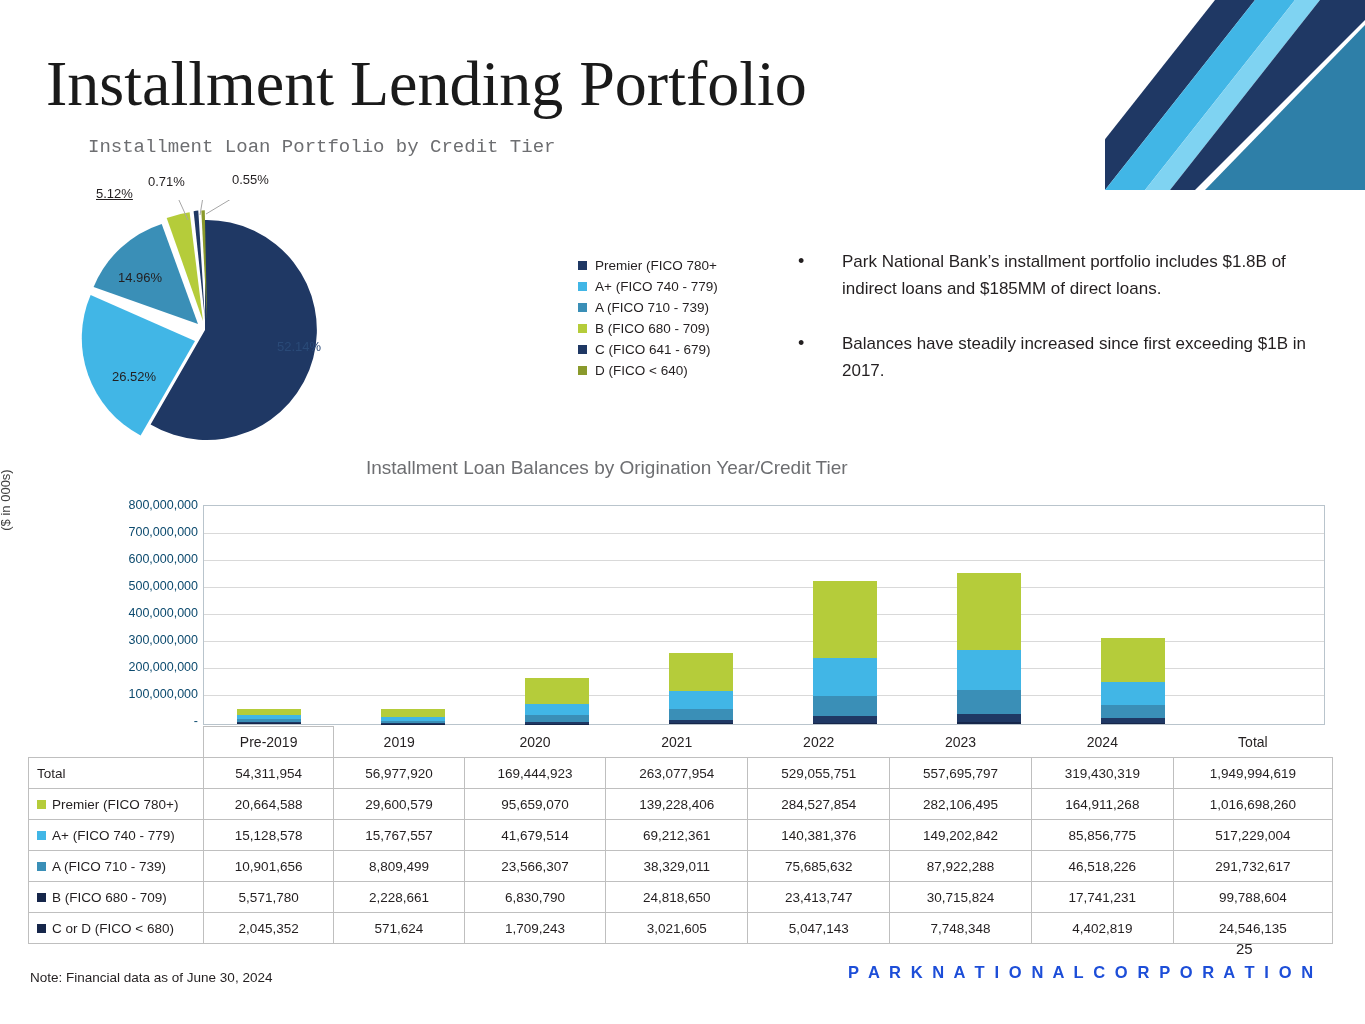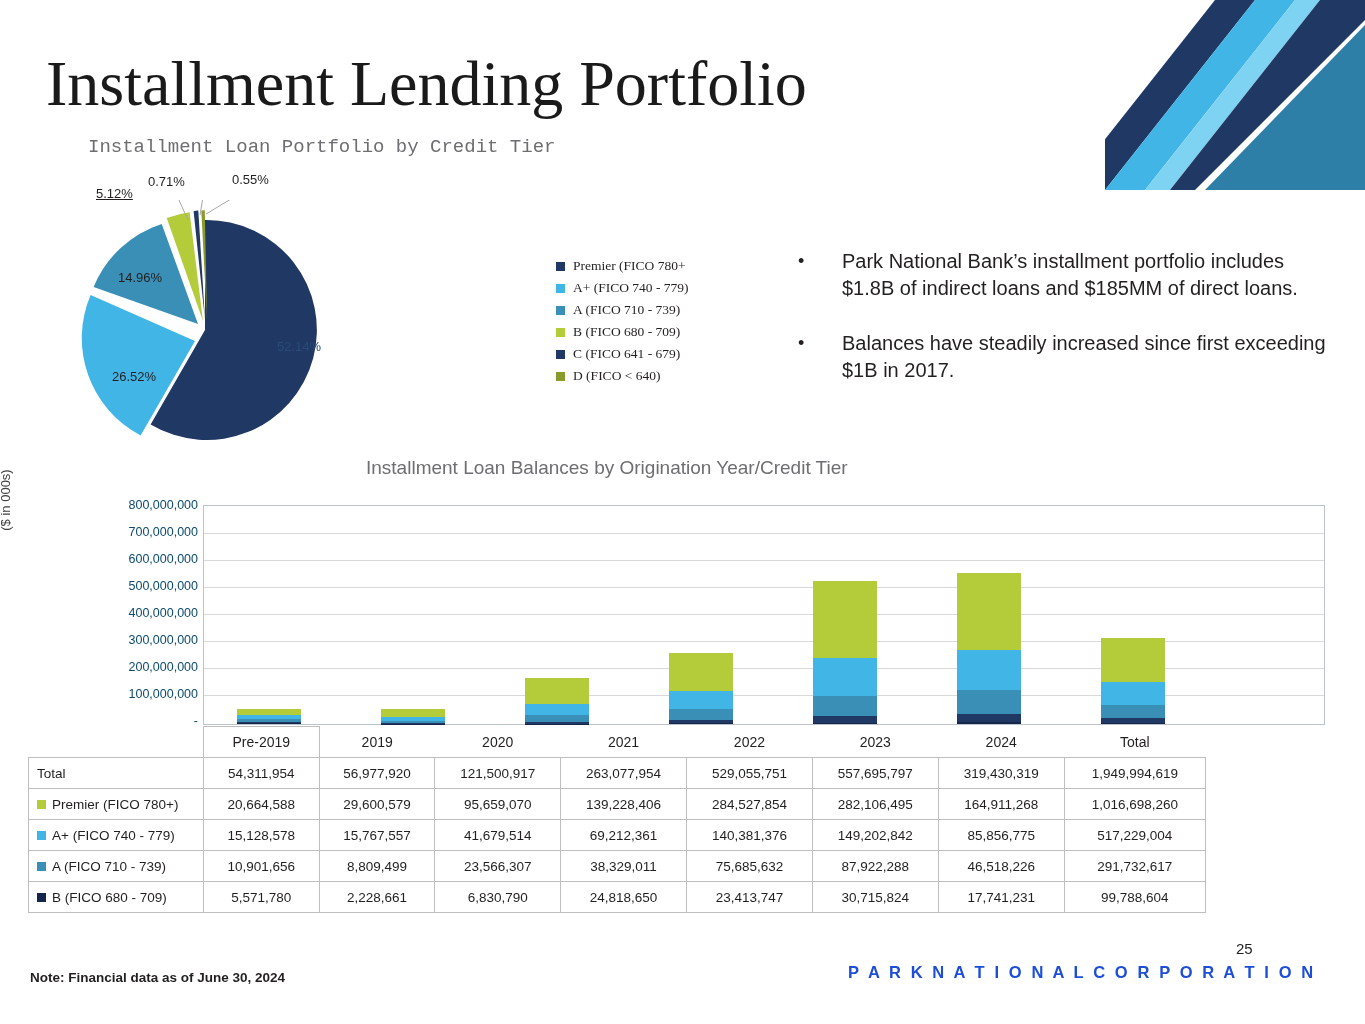--- a/index.html
+++ b/index.html
@@ -30,63 +30,63 @@
   }
   #pieTitle{left:88px;top:136px;font-family:Liberation Mono, monospace;}
   #barTitle{left:366px;top:457px;}
 
   
   .pie-wrap{position:absolute;left:60px;top:200px;width:330px;height:270px;}
   .pie-callout{position:absolute;font-size:13px;color:#231f20;}
   .pie-inlabel{position:absolute;font-size:13px;color:#231f20;}
 
   
-  .pie-legend{position:absolute;left:556px;top:258px;font-family:Liberation Serif, serif;}
+  .pie-legend{position:absolute;left:578px;top:258px;}
   .pie-legend .row{display:flex;align-items:center;margin-bottom:6px;}
   .pie-legend .sq{width:9px;height:9px;margin-right:8px;display:inline-block;}
   .pie-legend .txt{font-size:13.5px;color:#231f20;}
 
   
   .bullets{position:absolute;left:790px;top:248px;width:550px;}
   .bullet{display:flex;margin-bottom:28px;}
   .bullet .dot{width:44px;flex:0 0 44px;font-size:18px;line-height:26px;color:#231f20;text-align:left;padding-left:8px;}
-  .bullet .btxt{font-size:20px;line-height:27px;color:#231f20;}
+  .bullet .btxt{font-size:17px;line-height:27px;color:#231f20;}
 
   
   .chart-area{position:absolute;left:203px;top:505px;width:1122px;height:220px;border:1px solid #b9c4cc;box-sizing:border-box;background:#fff;}
   .gridline{position:absolute;left:0;right:0;height:1px;background:#d9d9d9;}
   .ylabels{position:absolute;left:60px;top:498px;width:138px;}
   .ylabels div{position:absolute;right:0;font-size:12.5px;color:#0c4a6e;}
   .yaxis-title{
     position:absolute;left:-2px;top:560px;width:120px;
     transform:rotate(-90deg);transform-origin:left top;
     font-size:13px;color:#404040;text-align:center;
   }
   .bars{position:absolute;left:0;top:0;width:100%;height:100%;}
   .barcol{position:absolute;bottom:0;width:64px;}
   .seg{width:100%;}
   
   table.data{
-    position:absolute;left:28px;top:726px;width:1178px;
+    position:absolute;left:28px;top:726px;width:1305px;
     border-collapse:collapse;font-size:13.5px;color:#231f20;
   }
   table.data td{
     border:1px solid #bfbfbf;
     padding:7px 8px;
     text-align:center;
     height:16px;
   }
   table.data td.rowhdr{text-align:left;width:158px;white-space:nowrap;}
   table.data td.yearhdr{font-size:14px;}
   table.data tr.hdrrow td{border-top:none;border-left:none;border-right:none;border-bottom:none;}
   table.data tr.hdrrow td.col{border:none;}
   .sq-inline{display:inline-block;width:9px;height:9px;margin-right:6px;vertical-align:middle;}
 
   
-  .note{position:absolute;left:30px;top:970px;font-size:13.5px;font-weight:bold;color:#231f20;}
+  .note{position:absolute;left:30px;top:970px;font-size:13.5px;font-weight:normal;color:#231f20;}
   .pagenum{position:absolute;left:1236px;top:940px;font-size:15px;color:#231f20;}
   .company{position:absolute;left:848px;top:963px;font-size:16.5px;font-weight:bold;letter-spacing:2.6px;color:#1d4ed8;}
 </style>
 </head>
 <body>
 
 <div class="corner">
   <svg width="260" height="190" viewBox="0 0 260 190">
     <polygon points="110,0 150,0 0,190 -40,190" transform="translate(0,0)" fill="#1f3864"></polygon>
     <polygon points="150,0 190,0 40,190 0,190" fill="#41b6e6"></polygon>
@@ -260,21 +260,21 @@
     <td class="yearhdr">2022</td>
     <td class="yearhdr">2023</td>
     <td class="yearhdr">2024</td>
     <td class="yearhdr">Total</td>
   </tr>
 
   <tr>
     <td class="rowhdr">Total</td>
     <td>54,311,954</td>
     <td>56,977,920</td>
-    <td>121,500,917</td>
+    <td>169,444,923</td>
     <td>263,077,954</td>
     <td>529,055,751</td>
     <td>557,695,797</td>
     <td>319,430,319</td>
     <td>1,949,994,619</td>
   </tr>
 
   <tr>
     <td class="rowhdr"><span class="sq-inline" style="background:#b5cc3a"></span><span>Premier (FICO 780+)</span></td>
     <td>20,664,588</td>
@@ -316,18 +316,29 @@
     <td>5,571,780</td>
     <td>2,228,661</td>
     <td>6,830,790</td>
     <td>24,818,650</td>
     <td>23,413,747</td>
     <td>30,715,824</td>
     <td>17,741,231</td>
     <td>99,788,604</td>
   </tr>
 
+  <tr>
+    <td class="rowhdr"><span class="sq-inline" style="background:#16264a"></span><span>C or D (FICO &lt; 680)</span></td>
+    <td>2,045,352</td>
+    <td>571,624</td>
+    <td>1,709,243</td>
+    <td>3,021,605</td>
+    <td>5,047,143</td>
+    <td>7,748,348</td>
+    <td>4,402,819</td>
+    <td>24,546,135</td>
+  </tr>
 </tbody>
   </table>
 
 <div class="note">Note: Financial data as of June 30, 2024</div>
 <div class="pagenum">25</div>
 <div class="company">P A R K   N A T I O N A L   C O R P O R A T I O N</div>
 
 </body></html>

